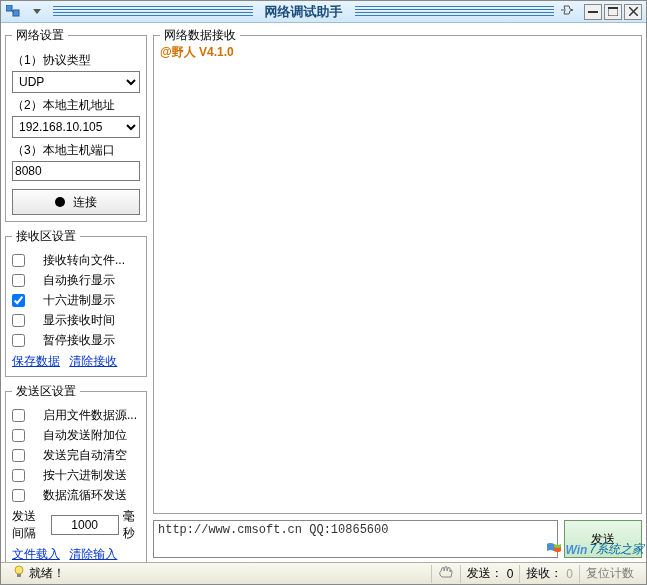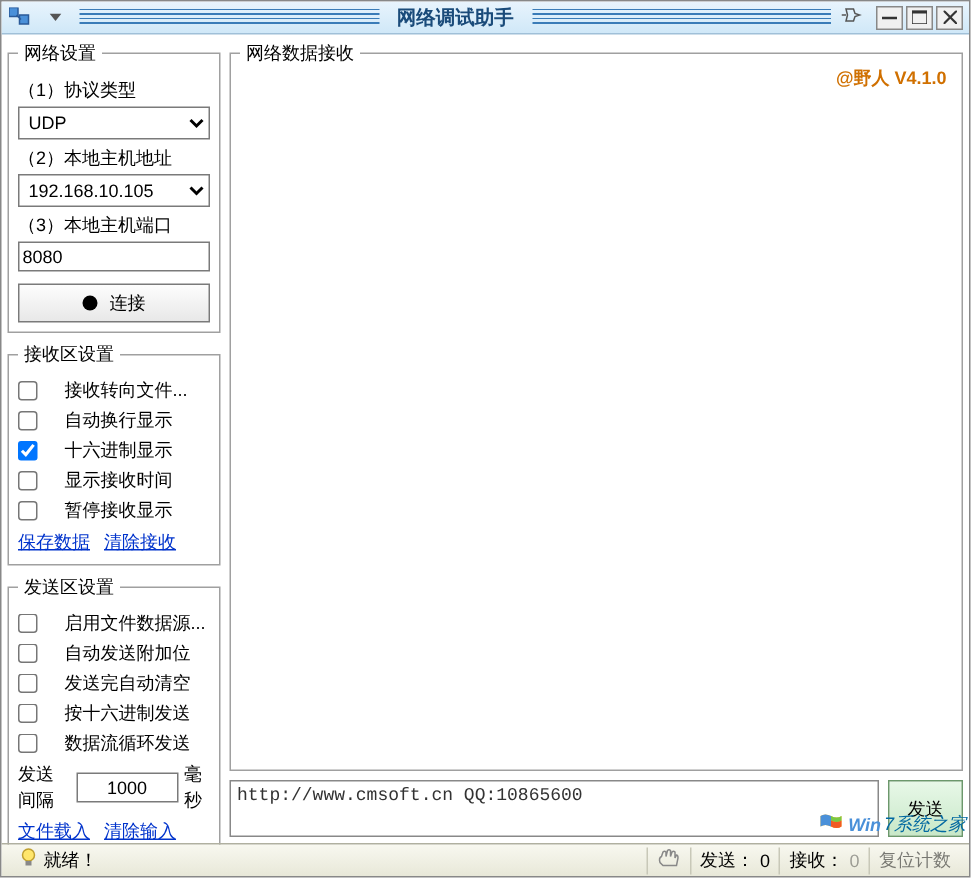--- a/index.html
+++ b/index.html
@@ -25,26 +25,26 @@
 .connect-btn .dot { width:10px; height:10px; border-radius:50%; background:#000; }
 
 .chk-row { display:flex; align-items:center; gap:18px; margin: 3px 0; }
 .chk-row input[type=checkbox]{ width:13px; height:13px; }
 .link-row { margin-top: 4px; }
 .link-row a { color: #0033cc; text-decoration: underline; margin-right: 6px; cursor:pointer; }
 .interval-row { display:flex; align-items:center; gap:4px; margin-top:4px;}
 .interval-row input { width: 68px; text-align:center; }
 
 .right-col { flex: 1; display: flex; flex-direction: column; }
-.recv-fieldset { flex: 1; display:flex; flex-direction:column; padding-bottom: 6px;}
+.recv-fieldset { flex: 1; display:flex; flex-direction:row; padding-bottom: 6px;}
 .recv-header { display:flex; justify-content:flex-end; color:#d07000; font-weight:bold; font-size:12px; padding-right:4px; margin-top:-4px;}
 .recv-area { flex:1; background:#fff; border: none; margin-top:2px; }
 .send-row { display:flex; gap:6px; align-items:stretch; margin-top:6px; height:38px;}
 .send-text { flex:1; border:1px solid #888; background:#fff; padding:2px 4px; font-family: "Courier New", monospace; font-size:12px; color:#333; resize:none;}
-.send-btn { width:50px; border:1px solid #6c986c; background: linear-gradient(#e8f8e8,#c8e8c8); cursor:pointer; display:flex;align-items:center;justify-content:center;}
+.send-btn { width:78px; border:1px solid #6c986c; background: linear-gradient(#e8f8e8,#c8e8c8); cursor:pointer; display:flex;align-items:center;justify-content:center;}
 
 .statusbar { position:absolute; bottom:0; left:0; right:0; height:22px; background:linear-gradient(#f8f8f0,#e8e8d8); border-top:1px solid #b0b0a0; display:flex; align-items:center; padding:0 6px; font-size:12px;}
 .statusbar .seg { display:flex; align-items:center; gap:4px; padding:0 6px; border-left:1px solid #c8c8b8; height:18px;}
 .statusbar .seg:first-child { border-left:none; }
 .statusbar .spacer { flex:1; }
 .watermark { position:absolute; right:2px; bottom:26px; color:#b8b8b8; font-family: Georgia, serif; font-size:16px; font-style:italic; pointer-events:none; display:flex; align-items:center; gap:2px;}
 .watermark .flag { width:18px; height:16px; }
 </style>
 </head>
 <body>

